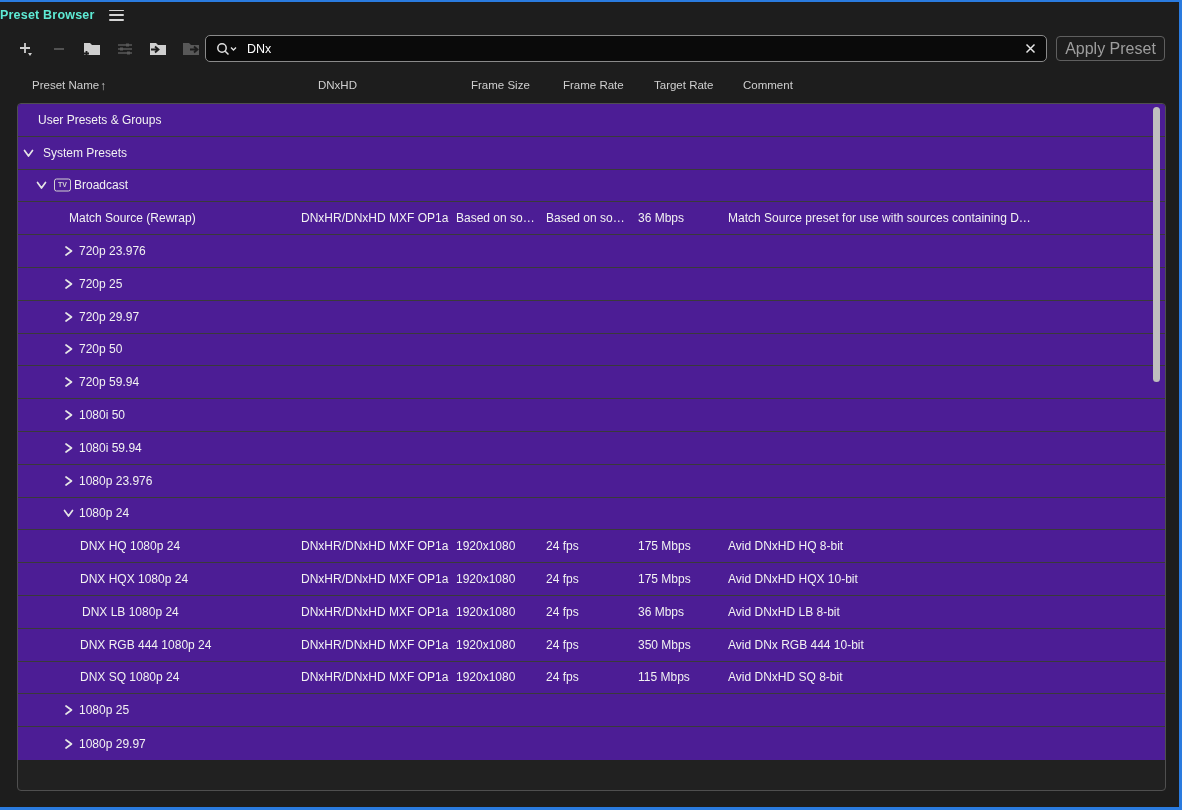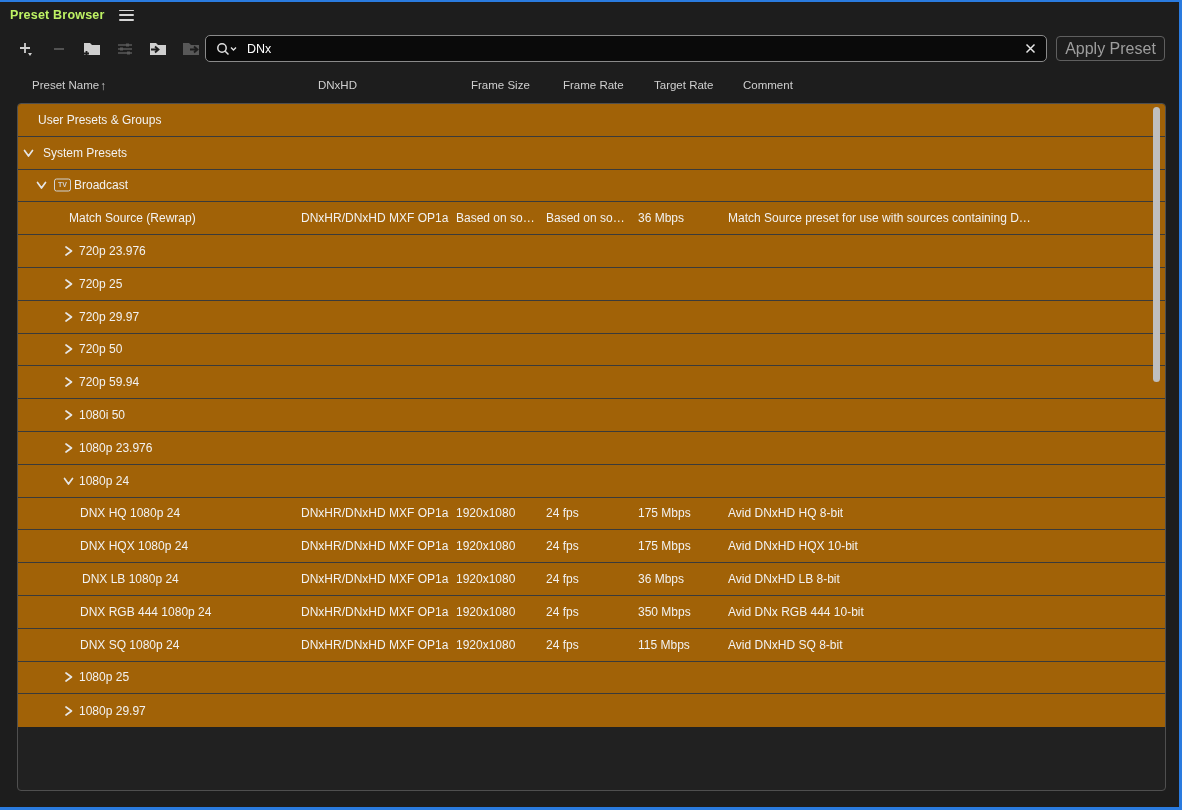--- a/index.html
+++ b/index.html
@@ -9,21 +9,21 @@
     background:#1d1d1d;
     color:#f0f0f0;
     position:relative;
   }
   
   .accent-top    { position:absolute; left:0; top:0; width:1182px; height:2px; background:#2a7bdf; z-index:50;}
   .accent-right  { position:absolute; right:0; top:0; width:3px; height:810px; background:#2a7bdf; z-index:50;}
   .accent-bottom { position:absolute; left:0; bottom:0; width:1182px; height:3px; background:#2a7bdf; z-index:50;}
 
   .titlebar { position:absolute; left:0; top:2px; width:100%; height:26px; display:flex; align-items:center; }
-  .title { font-size:12.5px; font-weight:bold; color:#bef264; margin-left:10px; letter-spacing:.2px; }
+  .title { font-size:12.5px; font-weight:bold; color:#5eead4; letter-spacing:.2px; }
   .hamburger { margin-left:14px; width:15px; height:11px; display:flex; flex-direction:column; justify-content:space-between; cursor:pointer;}
   .hamburger i { display:block; height:1.6px; background:#d6d6d6; border-radius:1px;}
 
   .toolbar { position:absolute; left:0; top:32px; width:100%; height:34px; display:flex; align-items:center; }
   .tool { width:24px; height:24px; display:flex; align-items:center; justify-content:center; margin-left:9px; }
   .tool:first-child { margin-left:14px; }
   .tool svg { display:block; }
   .ic-on  { color:#cfcfcf; }
   .ic-off { color:#585858; }
 
@@ -52,21 +52,21 @@
   .h-rate   { left:563px; }
   .h-target { left:654px; }
   .h-comment{ left:743px; }
 
   .list {
     position:absolute; left:17px; top:103px; width:1149px; height:688px;
     border:1px solid #4f4f4f; border-radius:4px; background:#212121;
     overflow:hidden;
   }
   .row {
-    position:relative; height:32.8px; background:#a16207;
+    position:relative; height:32.8px; background:#4c1d95;
     border-bottom:1px solid #3a3a3a; font-size:12px; color:#f2f2f2;
   }
   .row:last-child { border-bottom:none; }
   .cell { position:absolute; top:50%; transform:translateY(-50%); white-space:nowrap; }
   .chev { position:absolute; top:50%; transform:translateY(-50%); width:11px; height:11px; color:#e6e6e6; }
   .chev.down svg { transform:rotate(90deg); }
   .tv-icon {
     position:absolute; top:50%; transform:translateY(-50%);
     width:17px; height:13px; border:1.3px solid #d2d2d2; border-radius:2.5px;
     font-size:7px; font-weight:bold; color:#d2d2d2; text-align:center; line-height:10px;
@@ -260,20 +260,30 @@
     <span class="chev" style="left: 45px;">
       <svg width="11" height="11" viewBox="0 0 11 11">
         <path d="M3 1.5 L8.5 5.5 L3 9.5" stroke="currentColor" stroke-width="1.7" fill="none" stroke-linecap="round" stroke-linejoin="round"></path>
       </svg>
     </span>
 
     <span class="cell c-name" style="left: 61px;">1080i 50</span>
 
   </div>
 
+  <div class="row">
+    <span class="chev" style="left: 45px;">
+      <svg width="11" height="11" viewBox="0 0 11 11">
+        <path d="M3 1.5 L8.5 5.5 L3 9.5" stroke="currentColor" stroke-width="1.7" fill="none" stroke-linecap="round" stroke-linejoin="round"></path>
+      </svg>
+    </span>
+
+    <span class="cell c-name" style="left: 61px;">1080i 59.94</span>
+
+  </div>
 
   <div class="row">
     <span class="chev" style="left: 45px;">
       <svg width="11" height="11" viewBox="0 0 11 11">
         <path d="M3 1.5 L8.5 5.5 L3 9.5" stroke="currentColor" stroke-width="1.7" fill="none" stroke-linecap="round" stroke-linejoin="round"></path>
       </svg>
     </span>
 
     <span class="cell c-name" style="left: 61px;">1080p 23.976</span>
 

